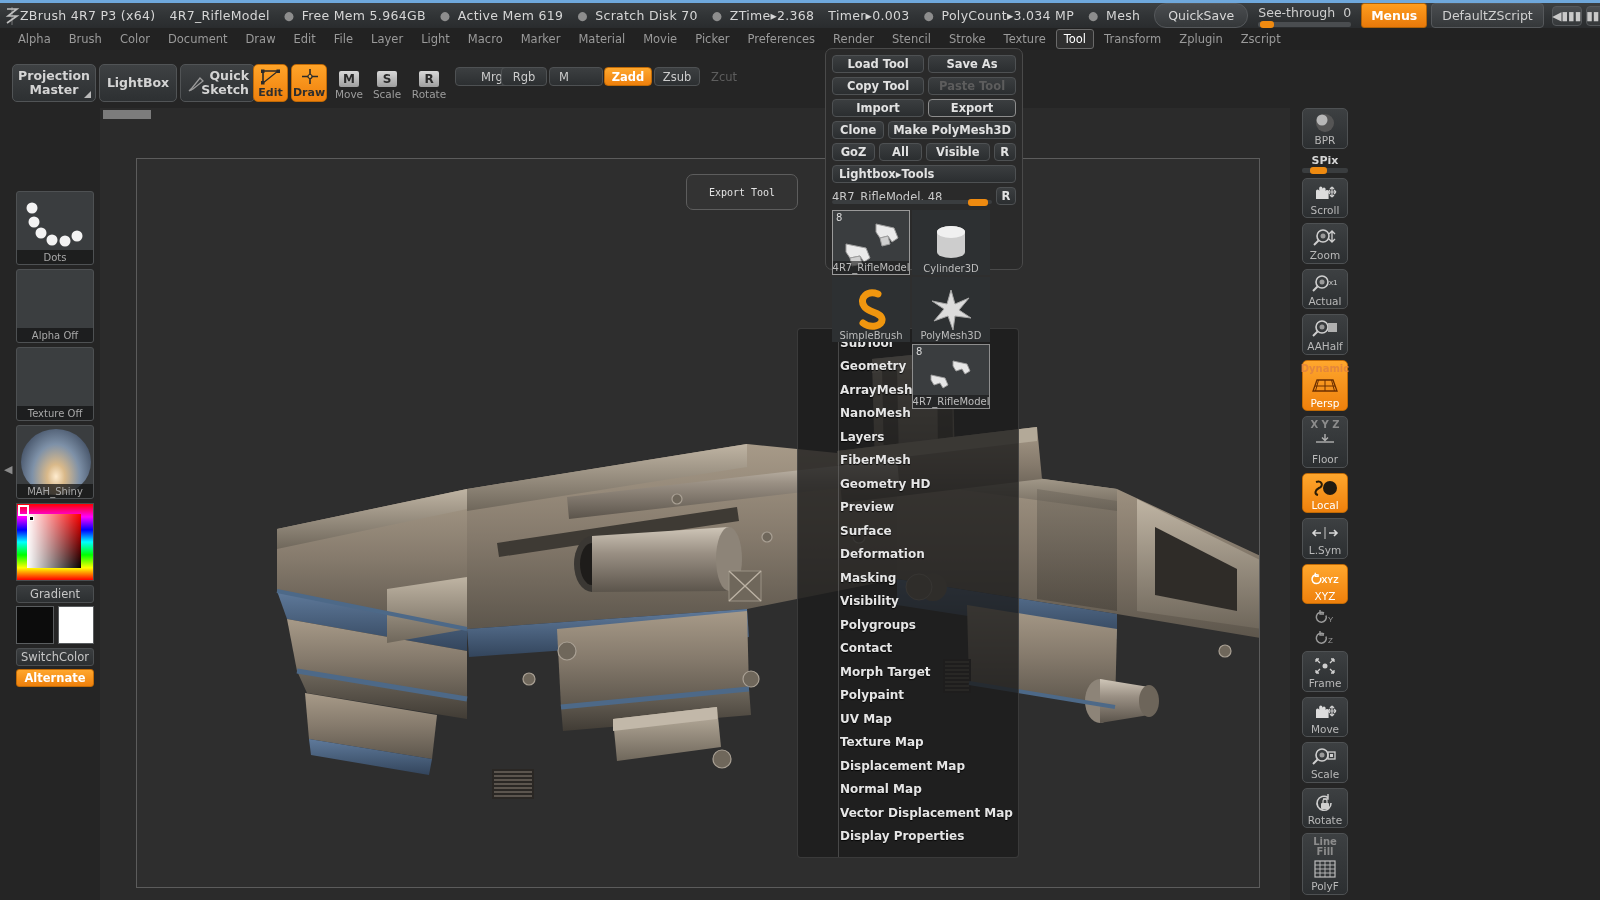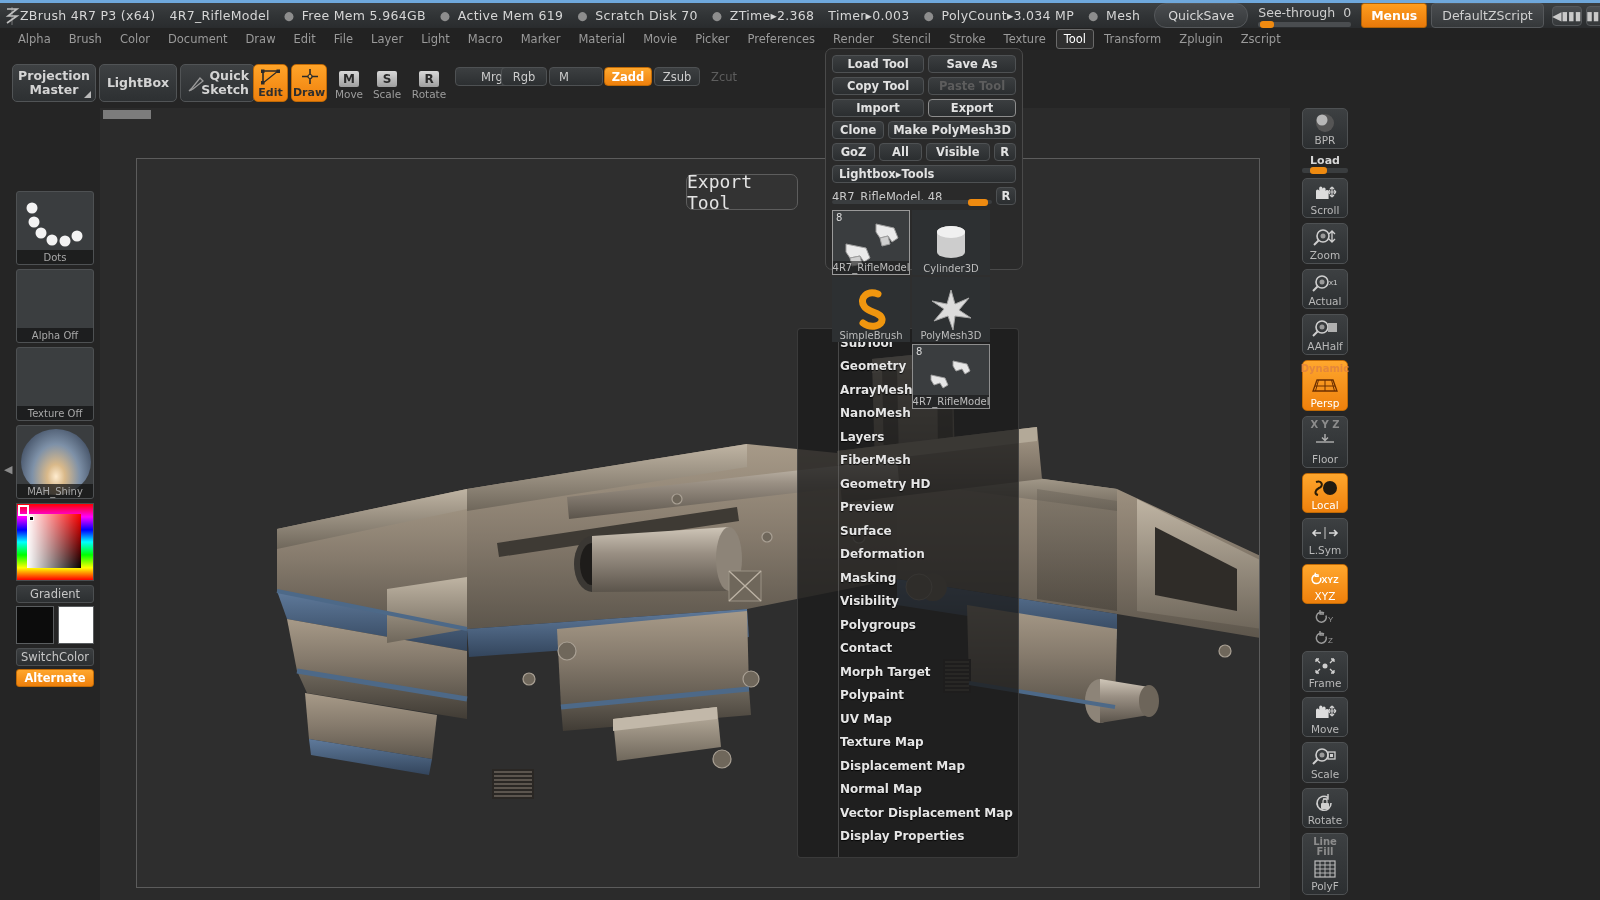--- a/index.html
+++ b/index.html
@@ -224,21 +224,21 @@
     height:23.5px; padding-left:42px; font-size:12px; font-weight:bold;
     color:#e6e6e6; display:flex; align-items:center; cursor:pointer;
     text-shadow: 0 1px 1px rgba(0,0,0,.9);
   }
   #tm-divider { position:absolute; left:40px; top:0; width:1px; height:100%; background:rgba(150,150,150,.35); }
 
   #exporttip {
     position:absolute; left:686px; top:174px; width:112px; height:36px;
     background:#333333; border:1px solid #5d5d5d; border-radius:7px;
     display:flex; align-items:center; justify-content:center;
-    font-size:18px; color:#e3e3e3;
+    font-size:10px; color:#e3e3e3;
     font-family:"DejaVu Sans Mono", monospace;
     z-index:30;
   }
 
   
   #gun { position:absolute; left:0; top:0; width:1124px; height:730px; }
 </style>
 </head>
 <body>
 
@@ -682,21 +682,21 @@
       <div class="rb-btn">
         <div class="rb-ico">
           <svg width="26" height="20" viewBox="0 0 26 20">
             <circle cx="13" cy="10" r="9" fill="#555"></circle>
             <circle cx="10" cy="7" r="5.5" fill="#cfcfcf" opacity=".8"></circle>
           </svg>
         </div>
         <div class="rb-lbl">BPR</div>
       </div>
       <div class="rb-slider">
-        <div class="sv">Load</div>
+        <div class="sv">SPix</div>
         <div class="tr">
           <div class="kn"></div>
         </div>
       </div>
       <div class="rb-btn">
         <div class="rb-ico">
           <svg width="28" height="20" viewBox="0 0 28 20">
             <path d="M5 16 L5 8 a1.6 1.6 0 0 1 3.2 0 L8.2 5 a1.6 1.6 0 0 1 3.2 0 L11.4 6 a1.6 1.6 0 0 1 3.2 0 L14.6 8 a1.6 1.6 0 0 1 3 0 L17.6 16 Z" fill="#dcdcdc"></path>
             <path d="M21 4 L21 14 M17 9 L25 9 M21 4 l-2 2 M21 4 l2 2 M21 14 l-2 -2 M21 14 l2 -2 M17 9 l2 -2 M17 9 l2 2 M25 9 l-2 -2 M25 9 l-2 2" stroke="#cfcfcf" stroke-width="1.2" fill="none"></path>
           </svg>

